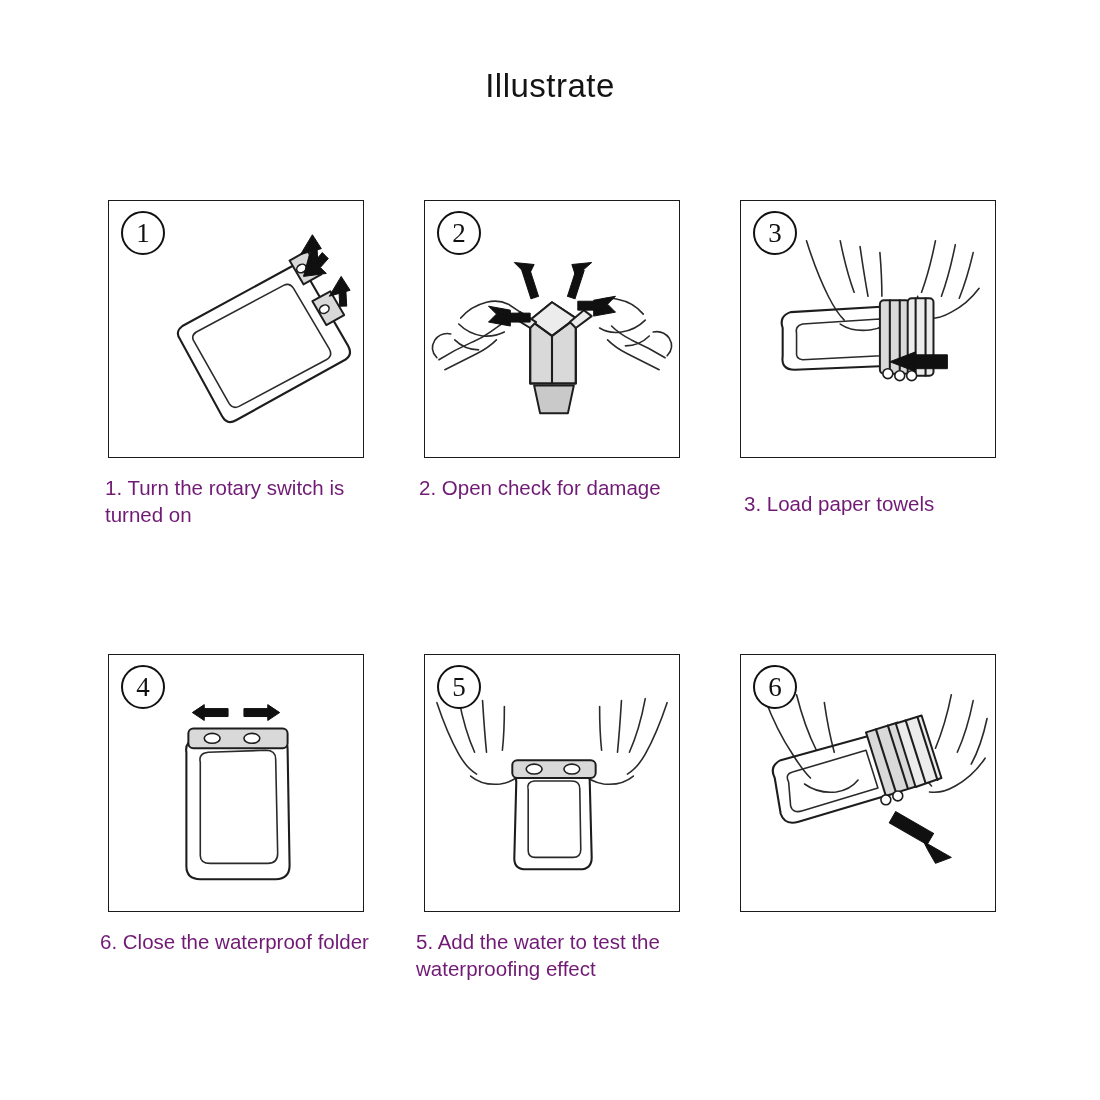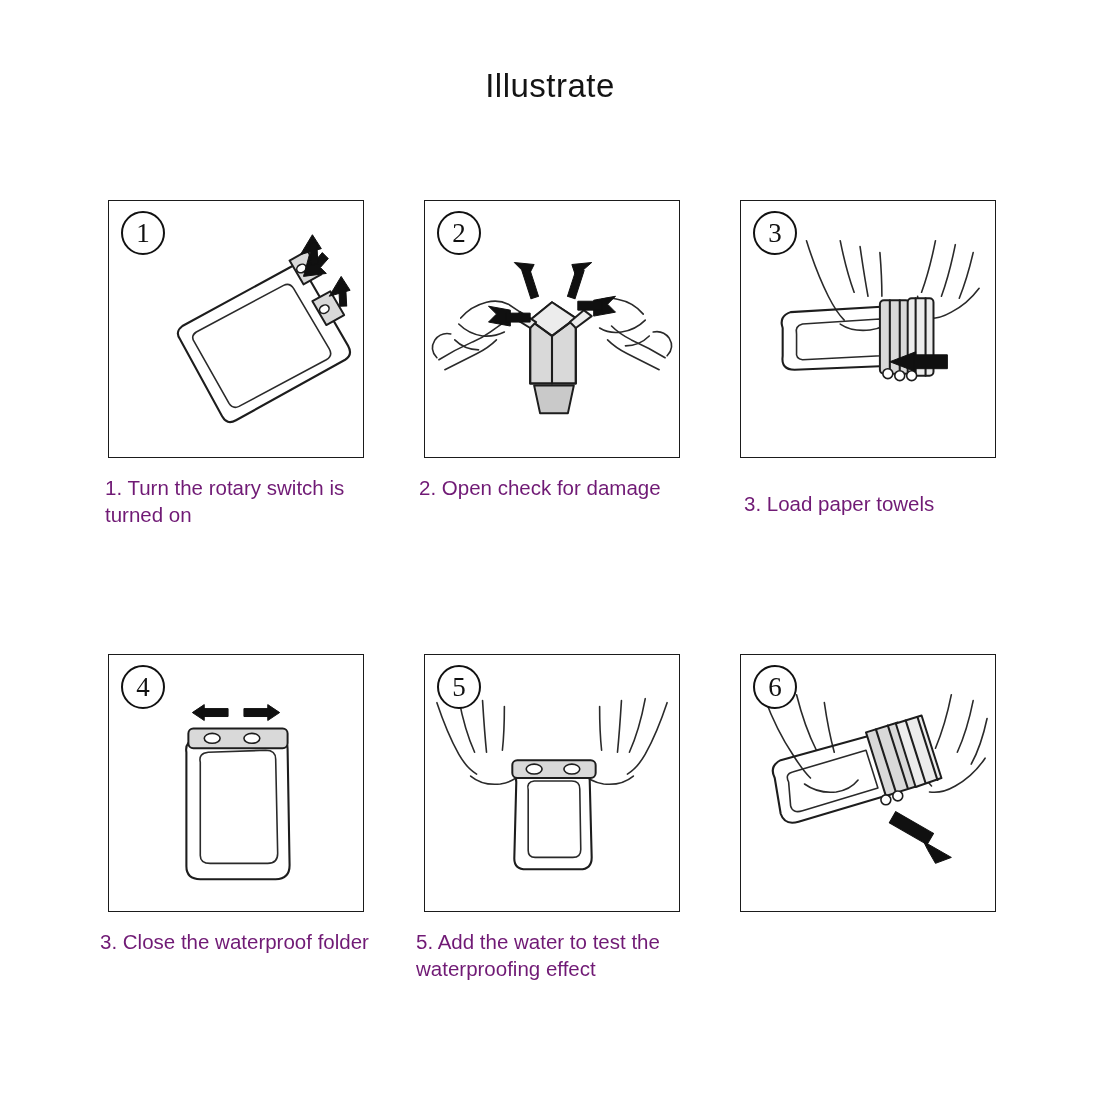--- a/index.html
+++ b/index.html
@@ -236,21 +236,21 @@
             <ellipse cx="104" cy="84" rx="8" ry="5" fill="#fff" stroke="#1d1d1d" stroke-width="1.6"></ellipse>
             <ellipse cx="144" cy="84" rx="8" ry="5" fill="#fff" stroke="#1d1d1d" stroke-width="1.6"></ellipse>
 
             <path class="arrow" d="M96 50 L84 58 L96 66 Z"></path>
             <rect class="arrow" x="94" y="54" width="26" height="8"></rect>
             <path class="arrow" d="M160 50 L172 58 L160 66 Z"></path>
             <rect class="arrow" x="136" y="54" width="26" height="8"></rect>
           </svg>
         </div>
       </div>
-      <div class="caption cap-idx4">3. Close the waterproof folder</div>
+      <div class="caption cap-idx4">6. Close the waterproof folder</div>
     </div>
 
     <div class="cell">
       <div class="panel">
         <div class="badge">5</div>
         <div class="art">
           <svg viewBox="0 0 256 258" xmlns="http://www.w3.org/2000/svg">
 
             <path class="ln-thin" d="M12 48 Q22 78 34 100 Q42 114 52 120"></path>
             <path class="ln-thin" d="M34 44 Q40 76 50 98"></path>

